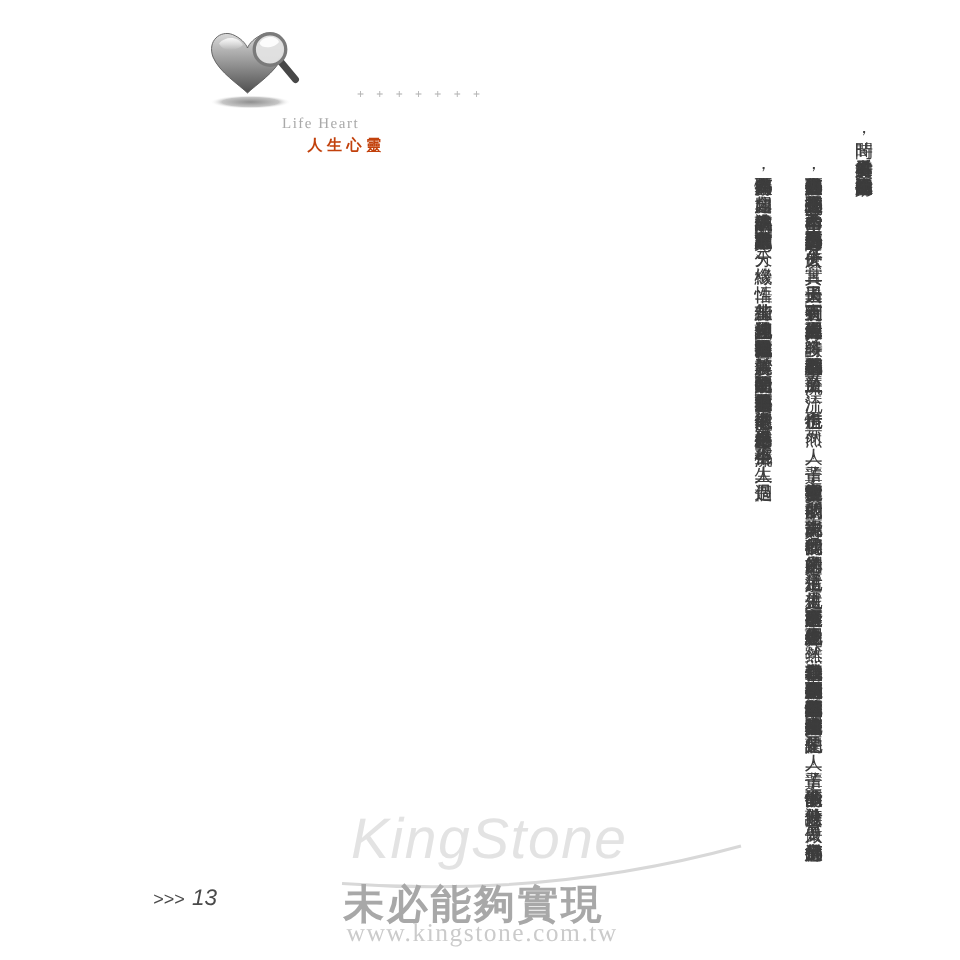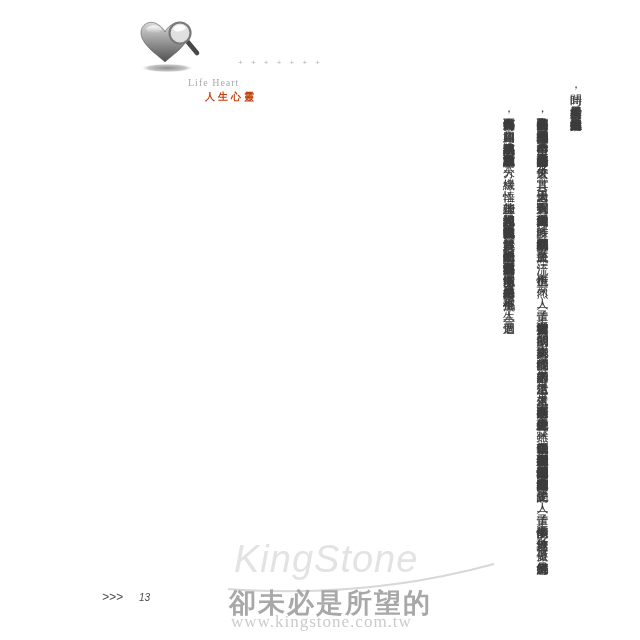--- a/index.html
+++ b/index.html
@@ -43,21 +43,21 @@
   .wm-url{
     position:absolute;left:231px;top:612px;font-size:17px;color:#cbcbcb;
     letter-spacing:1px;z-index:1;
   }
 
   
   .page-num{
     position:absolute;left:102px;top:590px;font-style:italic;font-size:12px;
     color:#4a4a4a;font-family:"Liberation Sans", sans-serif;z-index:2;
   }
-  .page-num .num{font-size:10px;margin-left:16px;}
+  .page-num .num{font-size:15px;margin-left:5px;}
 </style>
 </head>
 <body>
 
 <svg class="logo-svg" viewBox="0 0 72 58" xmlns="http://www.w3.org/2000/svg">
   <defs>
     <radialGradient id="shadowG" cx="50%" cy="50%" r="50%">
       <stop offset="0%" stop-color="#8f8f8f"></stop>
       <stop offset="70%" stop-color="#c6c6c6"></stop>
       <stop offset="100%" stop-color="#ffffff" stop-opacity="0"></stop>
@@ -90,18 +90,18 @@
   <text x="8" y="45" font-family="Liberation Sans, sans-serif" font-style="italic" font-size="38" fill="#e3e3e3" letter-spacing="1">KingStone</text>
   <path d="M2 62 Q 140 72 268 37" stroke="#d8d8d8" stroke-width="2" fill="none"></path>
 </svg>
 
 <div class="text-block">
   <p>時間，多看看這美好的世界，把生命的足跡留在每一天自己的生活裏。</p>
   <p class="indent">人人都會去爭取自己覺得最好的東西，都不甘心任憑今天從指間流走，不希望自己兩手空空，都不自覺的計算著自己這一天獲得了多少，失去了什麼？其實，日子一天天過去，直到有一個「明天」，方知道得與失的真正道理。許多時候，我們都願意不辭辛勞地耕耘，甚至於流血、流汗，也在所不惜。然而，人，這一輩子，期望與現實常常會發生衝突：我們所期望的，未必能夠實現；我們能獲得的，卻未必是所望的。這就是生活，這就是人生，生活本身不可能事事遂人所願，人生也終究不是理想的化身。雖然，我們也曾辛勤耕耘，但總有一些東西我們一生都不可能得到。我們與其一廂情願地追逐那海市蜃樓般的夢幻，倒不如踏踏實實地收穫身邊的每一份真實。要記住的是：人，這一輩子，能做的事情不多，無論做什麼，只要做了，都是值得滿意的。</p>
   <p class="indent">人都要懂得順勢而為，趨腿自如。武俠小說裏的一流高手，沒有誰是刻意追求「武功天下第一」的，天分、機緣、悟性、加上一些苦練，然後說一句「他日江湖相逢，再當把酒言歡」就飄然遠去過自己的日子，何其灑脫美妙；而那些硬使出吃奶的勁，遍尋武功秘笈寶典要做「天下第一」的，本來還能做個二流，結果是多半把自己弄廢了，二流都坐不穩。人生，是一個過</p>
 </div>
 
-<div class="wm-store">卻未必是所望的</div>
+<div class="wm-store">未必能夠實現</div>
 <div class="wm-url">www.kingstone.com.tw</div>
 
 <div class="page-num">
   <span>&gt;&gt;&gt;</span><span class="num">13</span>
 </div>
 
 </body></html>

